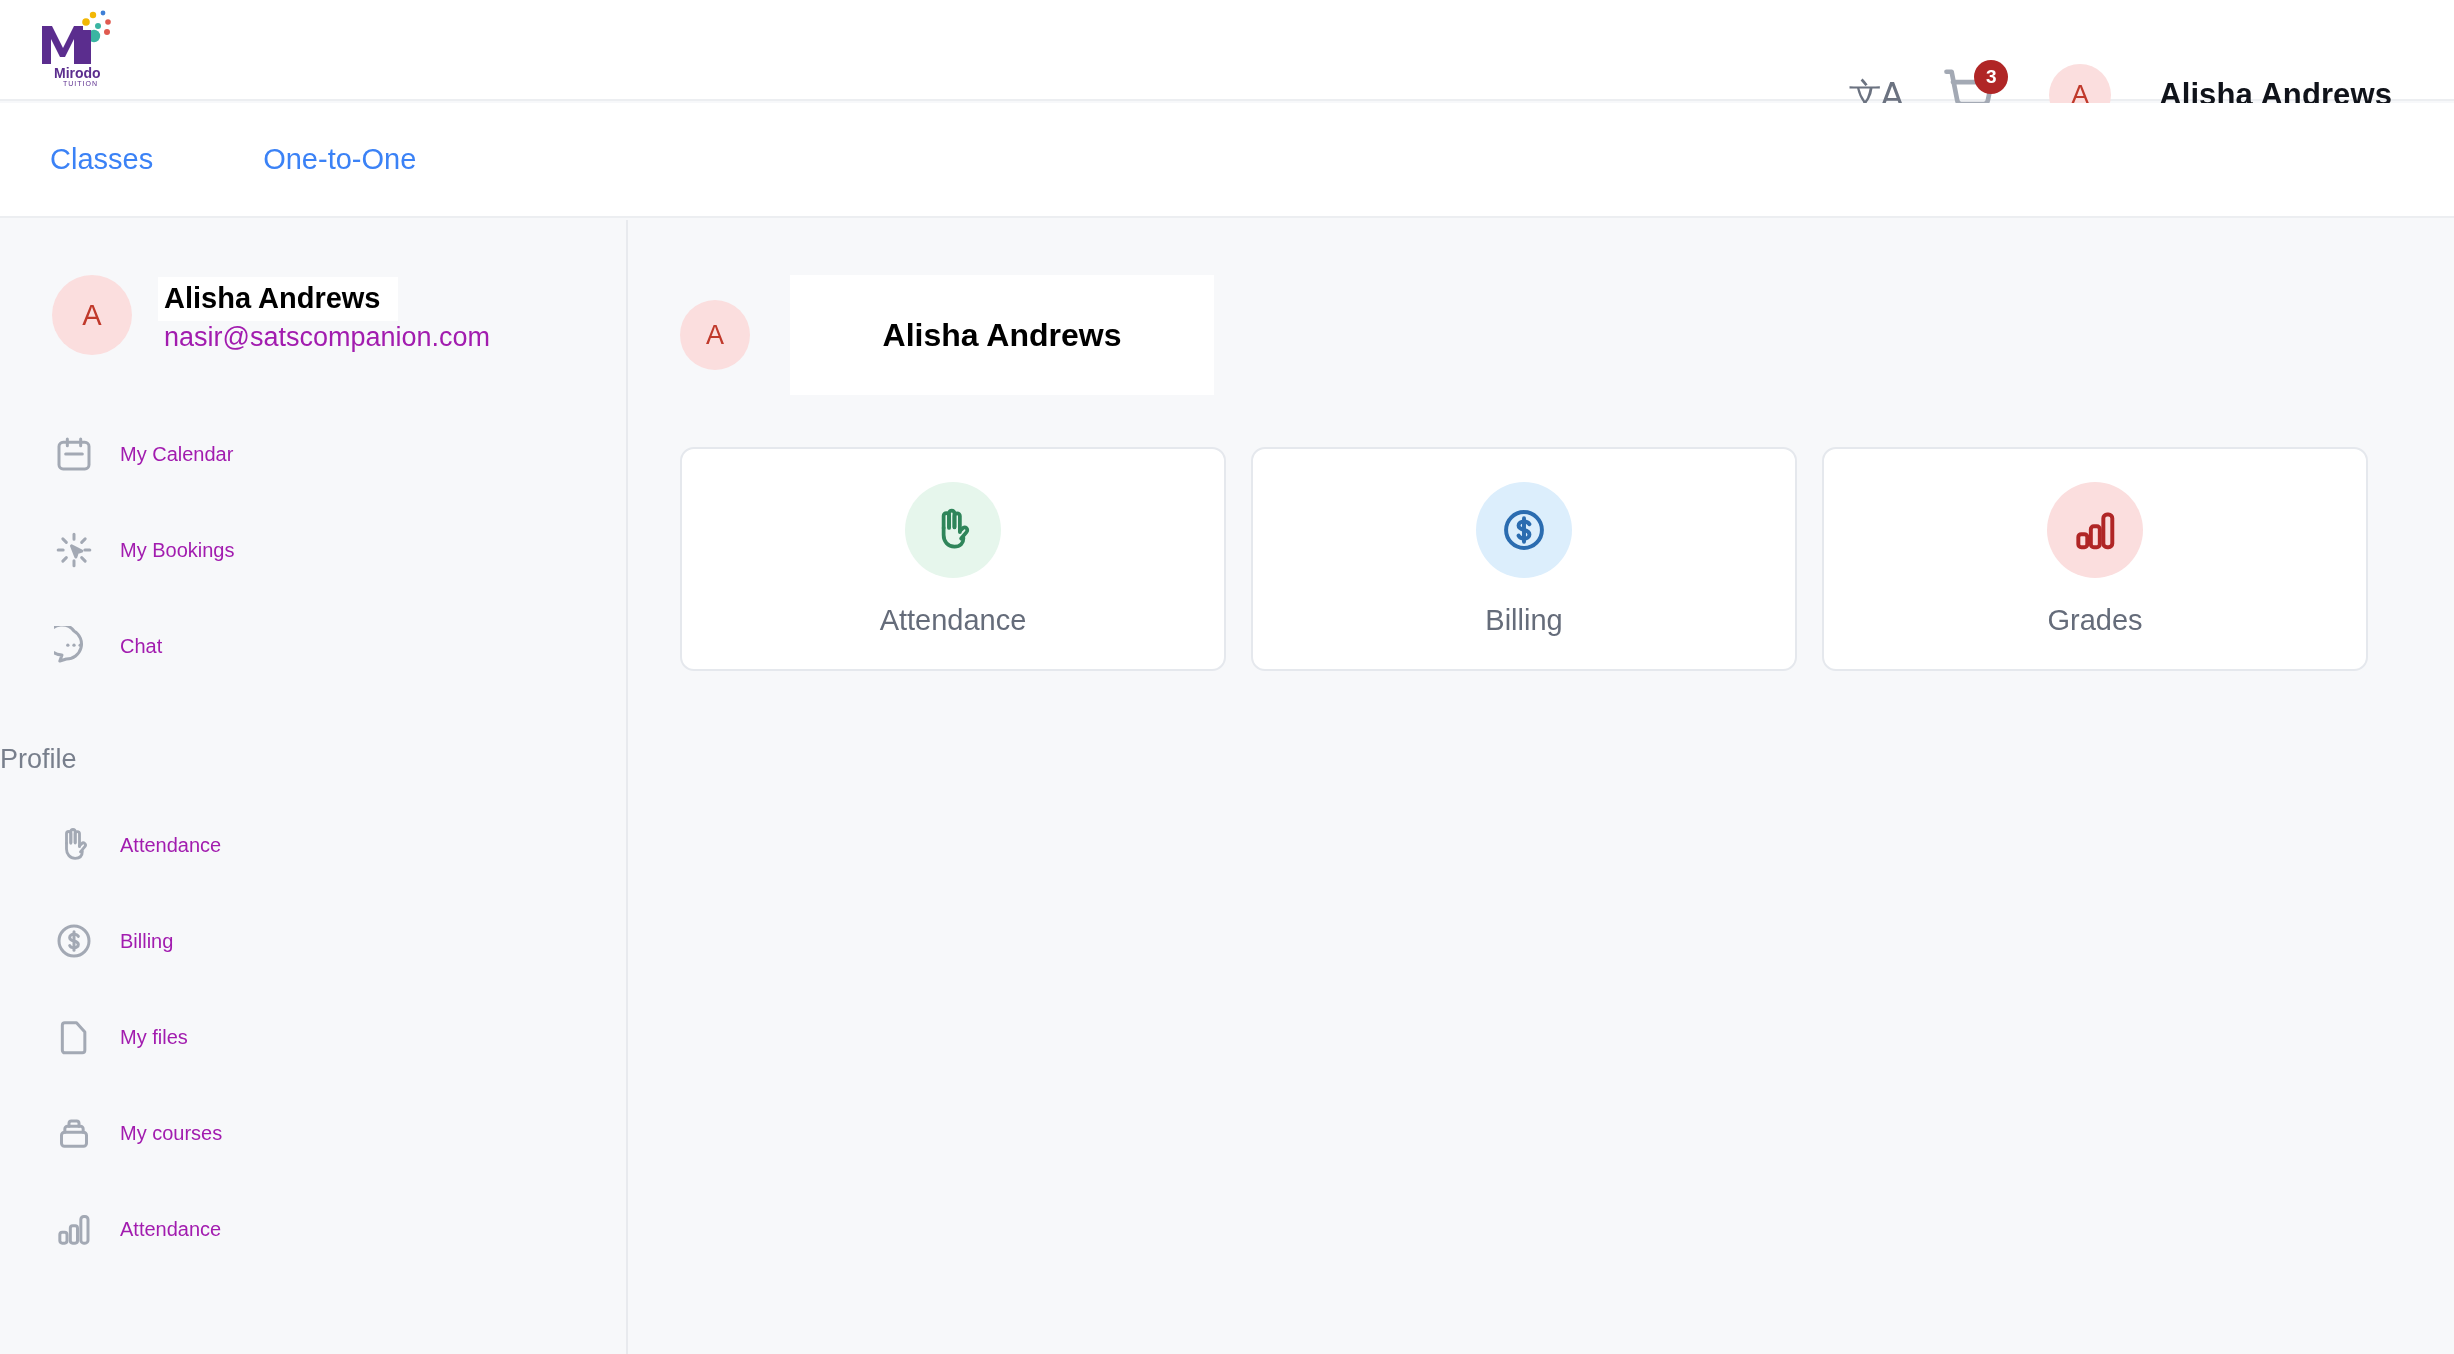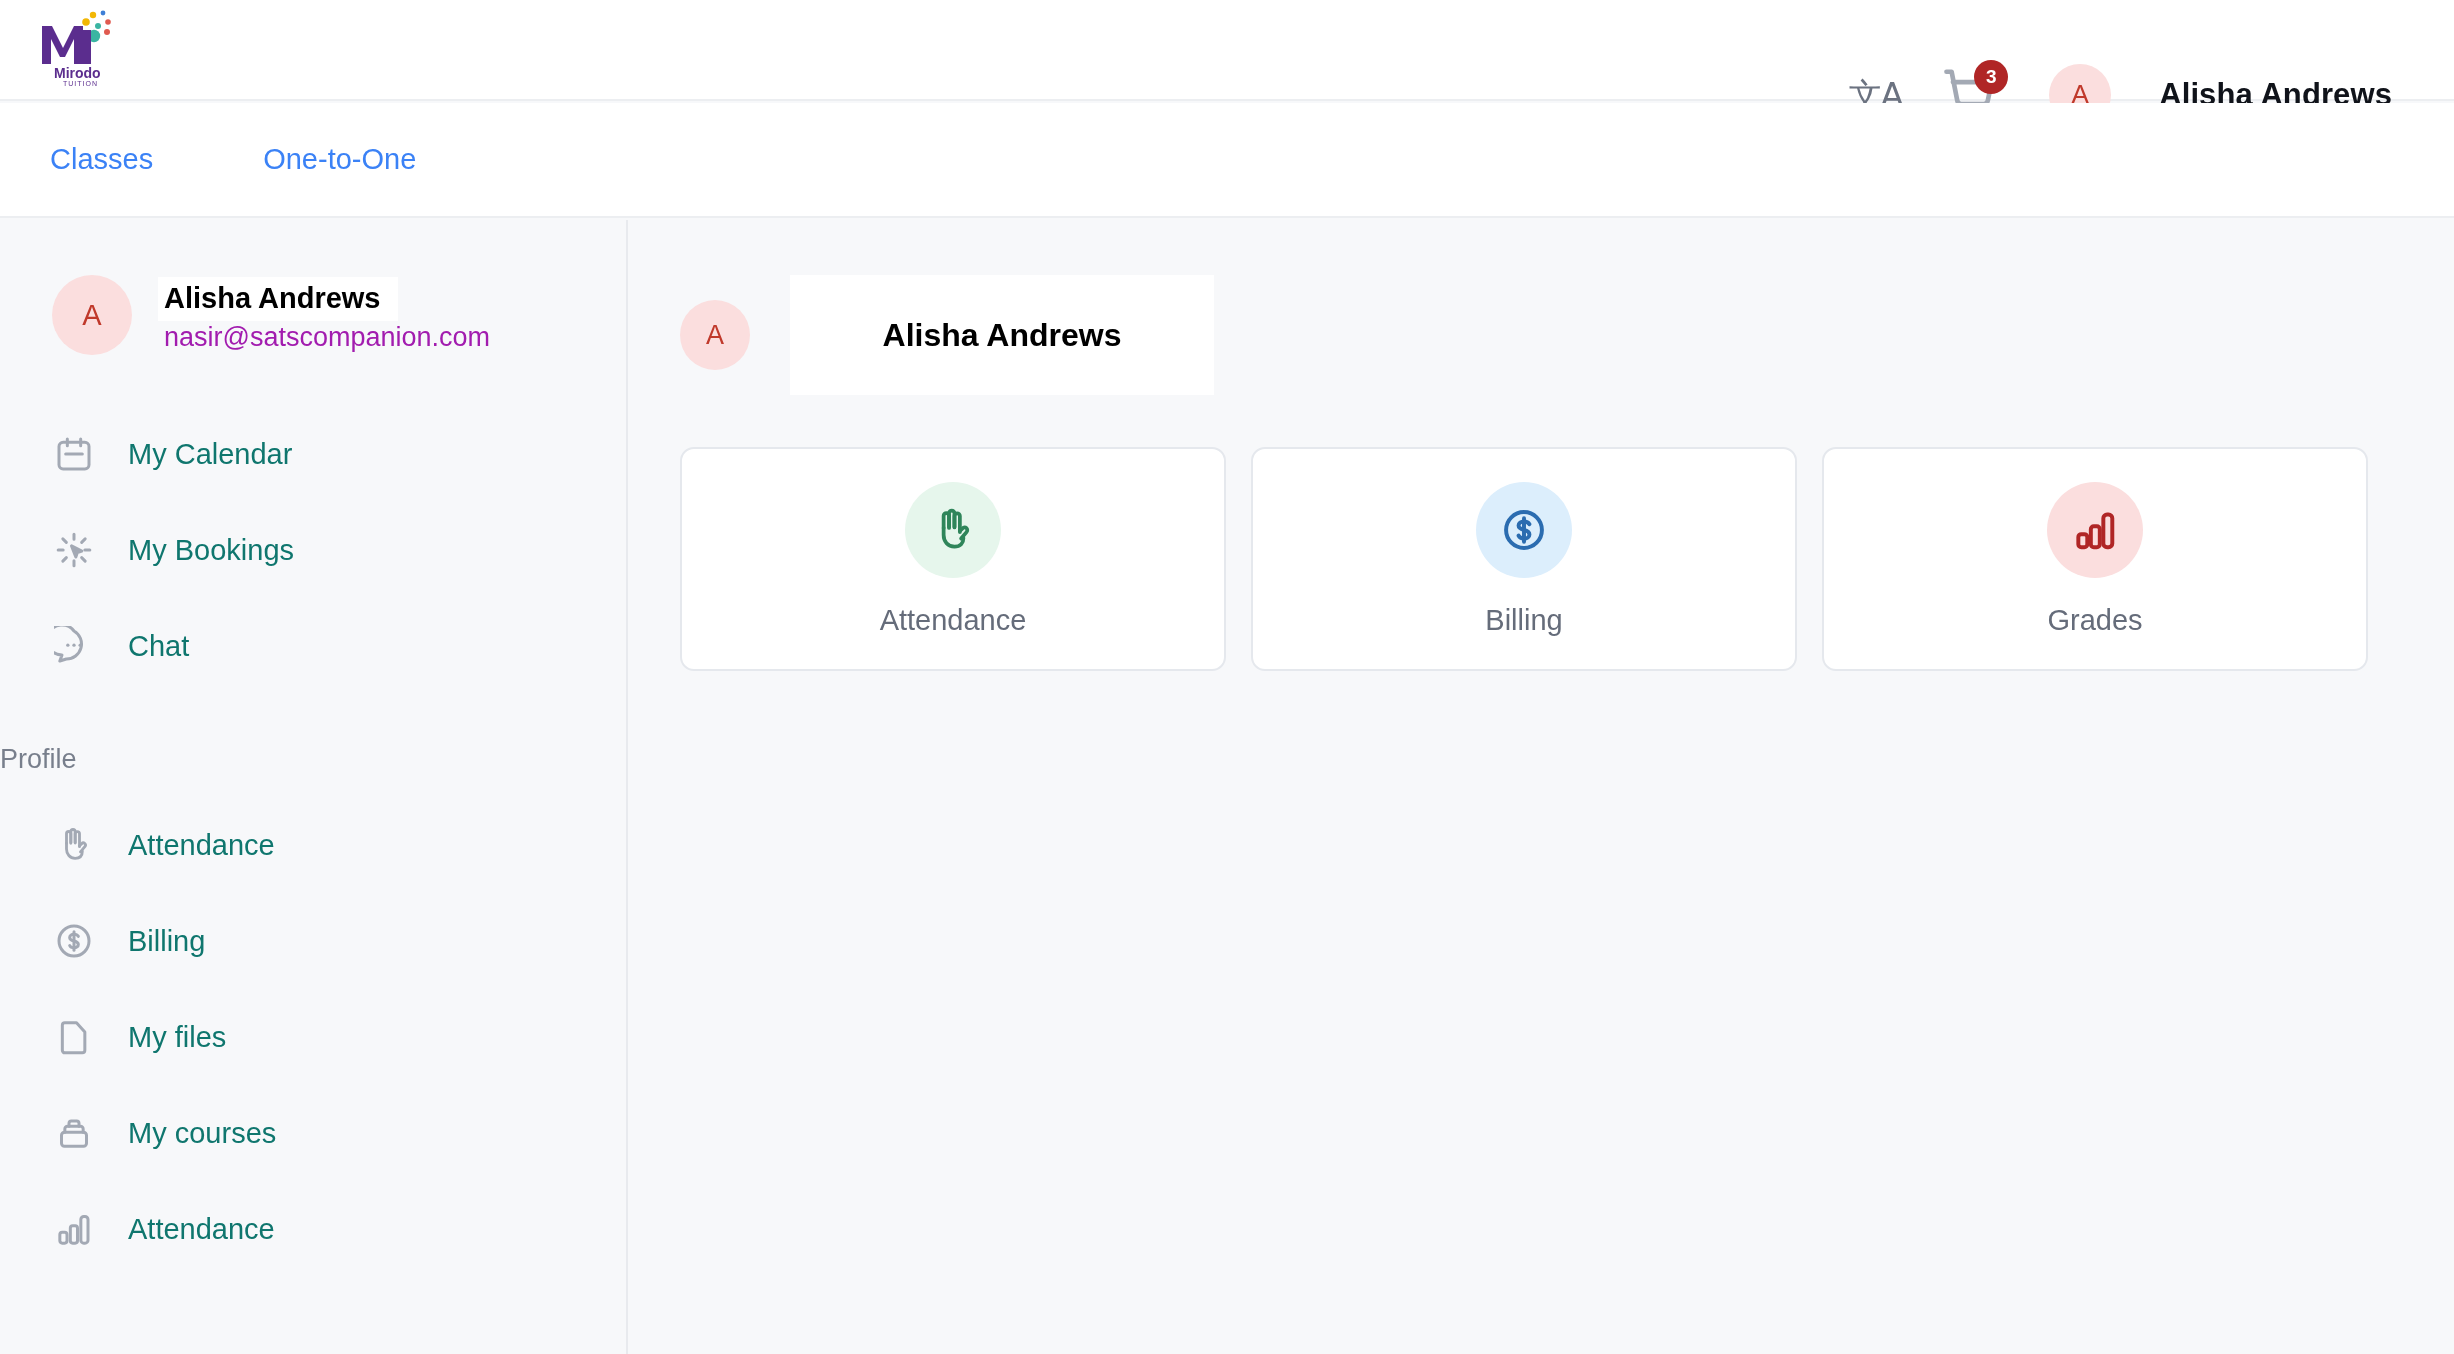--- a/index.html
+++ b/index.html
@@ -148,23 +148,23 @@
     padding-left: 52px;
     cursor: pointer;
   }
   .nav-icon {
     width: 44px; height: 44px;
     flex: none;
     display: flex; align-items: center; justify-content: center;
     color: #a3a9b4;
   }
   .nav-label {
-    margin-left: 32px;
-    font-size: 29px;
-    color: #0f766e;
+    margin-left: 24px;
+    font-size: 20px;
+    color: #a21caf;
     white-space: nowrap;
   }
   .nav-group-title {
     font-size: 27px;
     color: #787f8c;
     margin-top: 50px;
     margin-bottom: 22px;
   }
 
   

